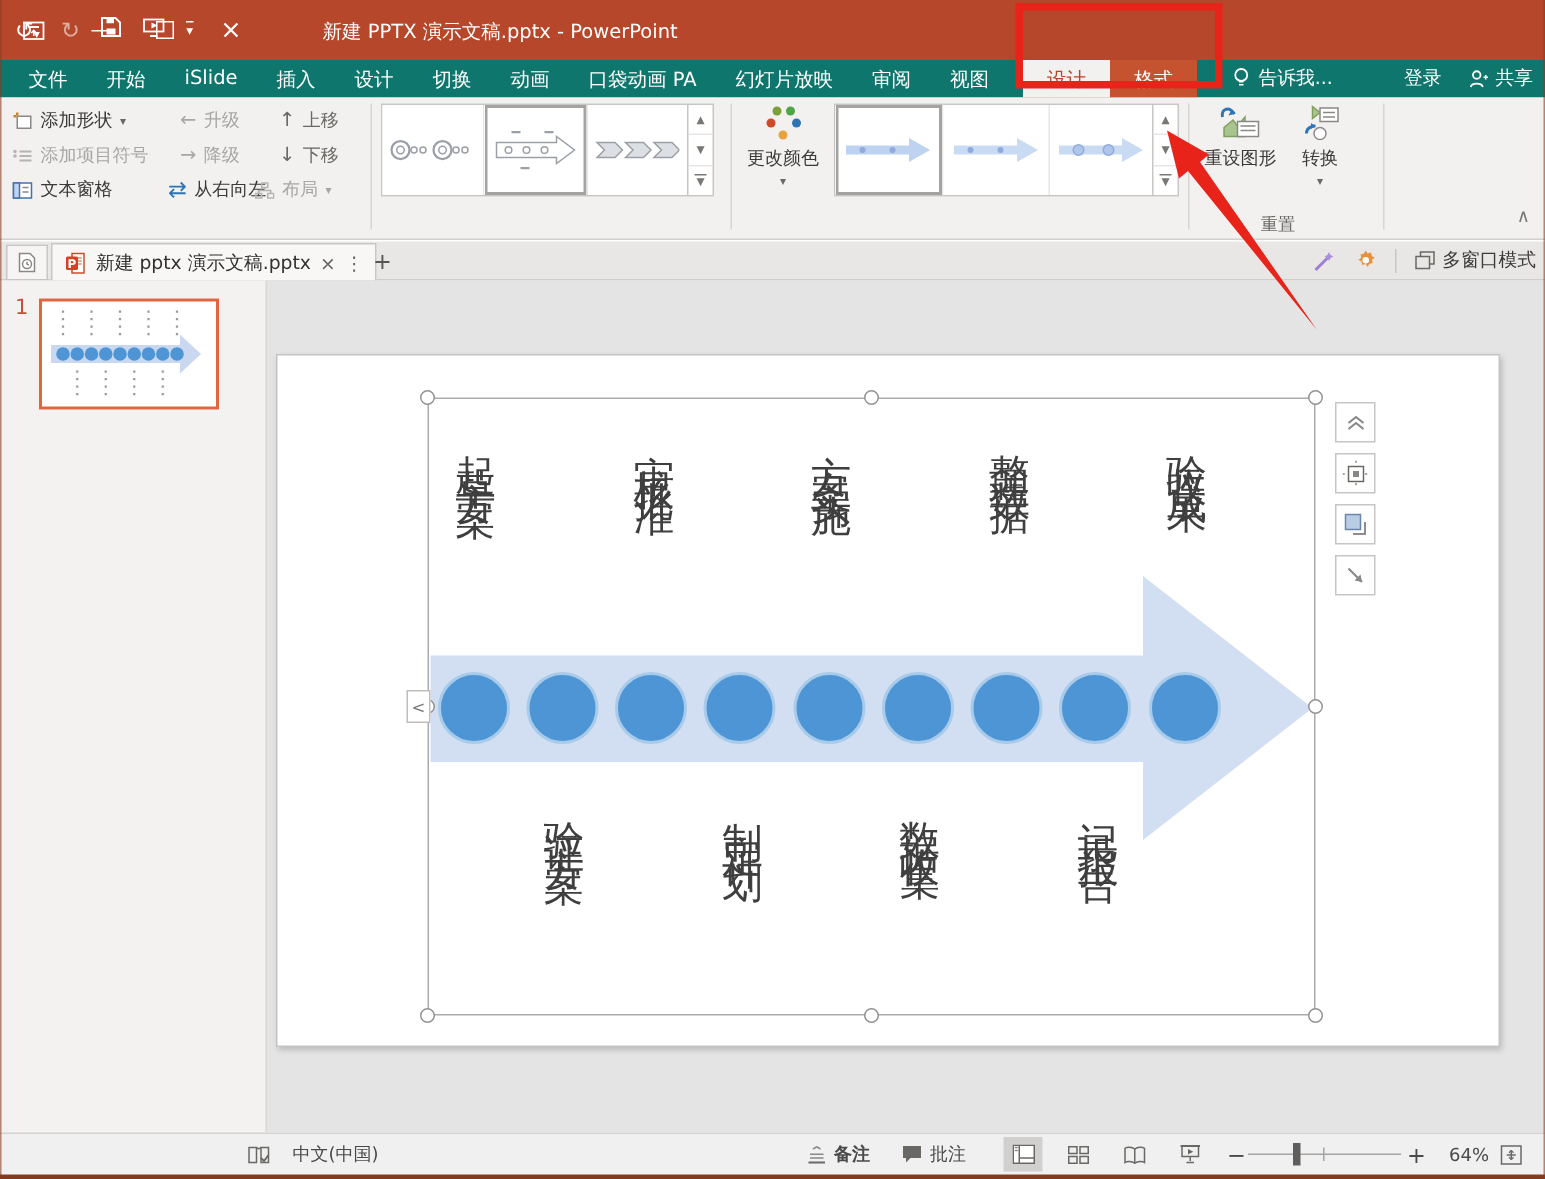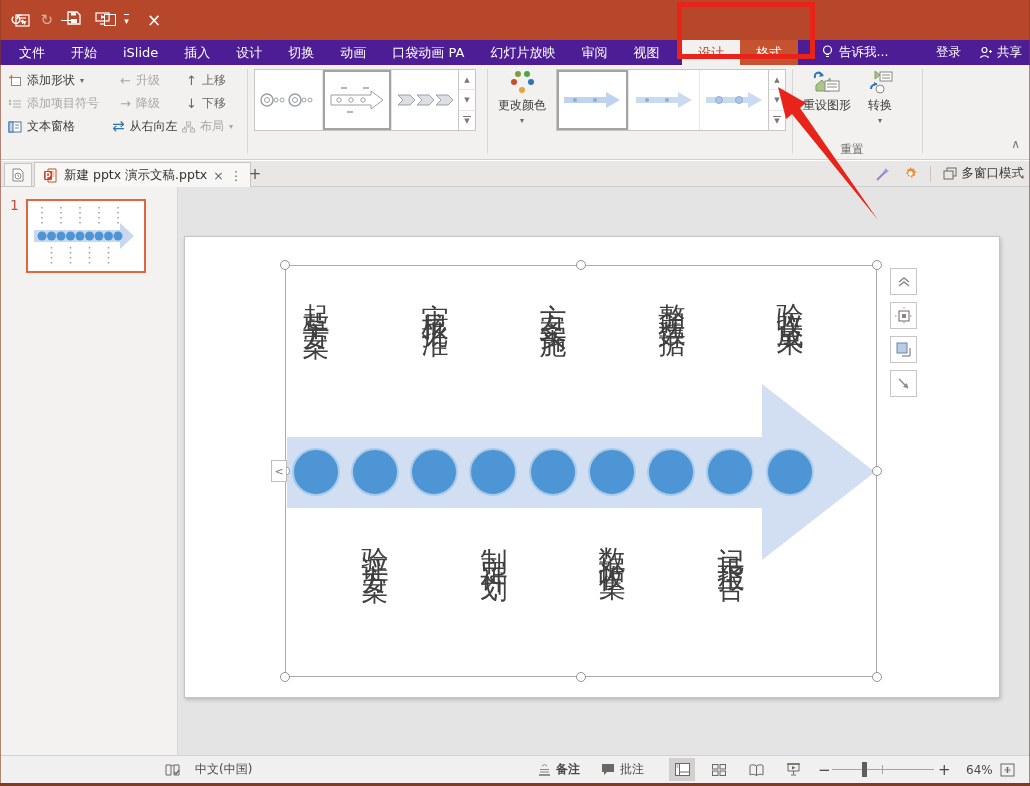--- a/index.html
+++ b/index.html
@@ -10,21 +10,21 @@
   
   .titlebar{left:0;top:0;width:1030px;height:40px;background:#B7472A;color:#fff;}
   .qat{left:10px;top:0;height:40px;display:flex;align-items:center;gap:14px;color:#fff;font-size:15px;}
   .qat .dim{opacity:.55;}
   .title{left:215px;top:12px;font-size:13px;color:#fff;white-space:nowrap;}
   .ctxhead{left:682px;top:0;width:130px;height:40px;background:#C6532F;color:#F6D9CF;
            font-size:12.5px;display:flex;align-items:center;justify-content:center;}
   .winctrl{right:0;top:0;height:40px;display:flex;align-items:stretch;}
   .winbtn{width:44px;display:flex;align-items:center;justify-content:center;color:#fff;font-size:15px;}
   
-  .tabrow{left:0;top:40px;width:1030px;height:25px;background:#4c1d95;display:flex;align-items:stretch;padding-left:6px;box-sizing:border-box;}
+  .tabrow{left:0;top:40px;width:1030px;height:25px;background:#0f766e;display:flex;align-items:stretch;padding-left:6px;box-sizing:border-box;}
   .tab{color:#fff;font-size:13px;display:flex;align-items:center;padding:0 13px;white-space:nowrap;}
   .ctxtabs{left:682px;top:40px;height:25px;display:flex;background:#C6532F;}
   .ctxtab{color:#fff;font-size:13px;display:flex;align-items:center;padding:0 16px;}
   .ctxtab.active{background:#F3F1F0;color:#B7472A;}
   .tellme{left:822px;top:40px;height:25px;display:flex;align-items:center;gap:6px;color:#fff;font-size:12.5px;}
   .acct{right:8px;top:40px;height:25px;display:flex;align-items:center;gap:18px;color:#fff;font-size:12.5px;}
   .acct .grp{display:flex;align-items:center;gap:5px;}
   
   .ribbon{left:0;top:65px;width:1030px;height:95px;background:#F3F1F0;border-bottom:1px solid #D2D0CE;box-sizing:border-box;}
   .rsmall{position:absolute;display:flex;align-items:center;gap:5px;height:21px;font-size:12px;color:#3B3A39;white-space:nowrap;}
@@ -92,20 +92,21 @@
     </span>
     <span>
       <svg width="15" height="13" viewBox="0 0 15 13">
           <rect x="1" y="1" width="13" height="8" fill="none" stroke="#fff" stroke-width="1.2"></rect>
           <path d="M6 3l4 2-4 2z" fill="#fff"></path>
           <path d="M5 12h5" stroke="#fff" stroke-width="1.2"></path>
         </svg>
     </span>
     <span style="font-size:9px;border-top:1px solid #fff;padding-top:1px;">▾</span>
   </div>
+  <div class="abs title">新建 PPTX 演示文稿.pptx - PowerPoint</div>
   <div class="winctrl">
     <div class="winbtn">
       <svg width="15" height="13" viewBox="0 0 15 13">
           <rect x="1" y="1" width="13" height="11" fill="none" stroke="#fff" stroke-width="1.2"></rect>
           <path d="M4 4h7" stroke="#fff" stroke-width="1.2"></path>
           <path d="M7.5 10V6.5M5.8 8l1.7-1.7L9.2 8" fill="none" stroke="#fff" stroke-width="1.1"></path>
         </svg>
     </div>
     <div class="winbtn">
         <span style="width:11px;border-top:1px solid #fff;display:inline-block;"></span>
@@ -192,21 +193,21 @@
     <span>从右向左</span>
   </div>
   <div class="rsmall" style="left:186px;top:5px;color:#6a6865;">
     <span class="arrowglyph">↑</span>
       <span>上移</span>
   </div>
   <div class="rsmall" style="left:186px;top:28px;color:#6a6865;">
     <span class="arrowglyph">↓</span>
       <span>下移</span>
   </div>
-  <div class="rsmall dis" style="left:182px;top:51px;text-align:right;">
+  <div class="rsmall dis" style="left:170px;top:51px;text-align:right;">
     <svg width="13" height="12" viewBox="0 0 13 12">
         <rect x="4.5" y="1" width="4" height="3" fill="none" stroke="#B6B4B2"></rect>
         <rect x="0.5" y="8" width="4" height="3" fill="none" stroke="#B6B4B2"></rect>
         <rect x="8.5" y="8" width="4" height="3" fill="none" stroke="#B6B4B2"></rect>
         <path d="M6.5 4v2M2.5 8V6h8v2" fill="none" stroke="#B6B4B2"></path>
       </svg>
     <span>布局</span>
       <span style="font-size:8px;">▾</span>
   </div>
   <div class="vdiv" style="left:247px;"></div>

